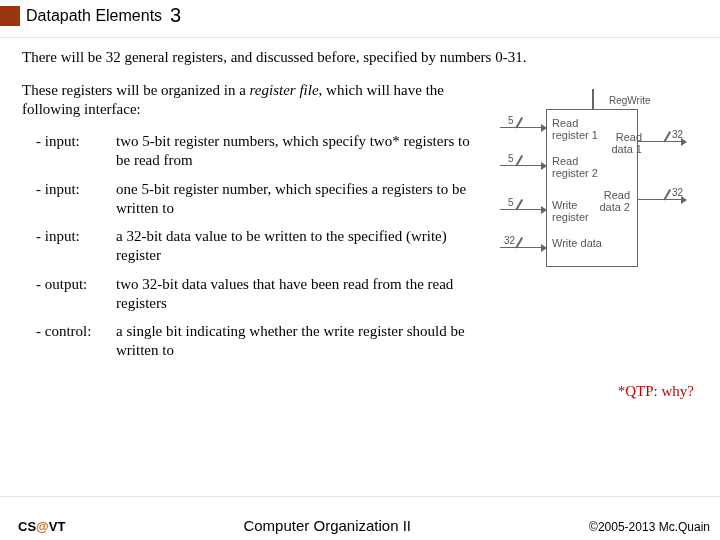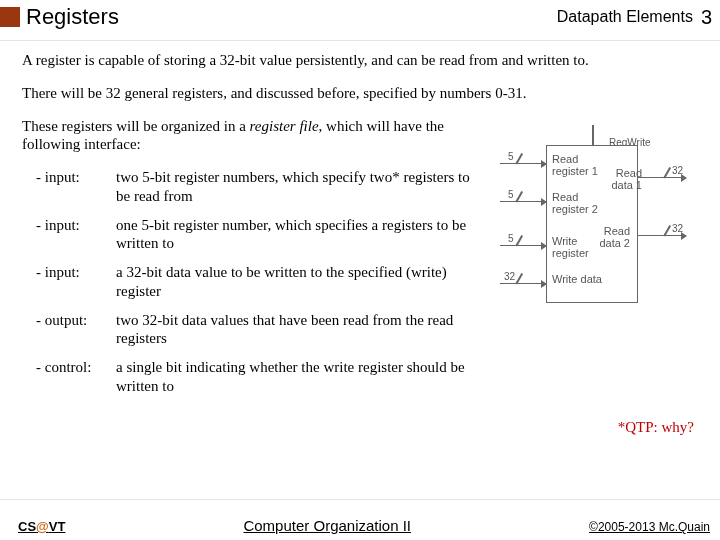--- a/index.html
+++ b/index.html
@@ -51,21 +51,20 @@
   .qtp {
     text-align: right; color: #c00000;
     margin-top: 13px; padding-right: 4px;
     font-size: 15px;
   }
   .footer {
     position: absolute; bottom: 6px; left: 0; right: 0;
     display: flex; align-items: baseline;
     padding: 0 10px 0 18px;
     font-family: Arial, Helvetica, sans-serif;
-    text-decoration: underline;
   }
   .footer-left { font-size: 13px; font-weight: bold; }
   .footer-left .at { color: #c96a1e; font-weight: bold; }
   .footer-center {
     flex: 1; text-align: center;
     font-size: 15px; font-weight: 400;
   }
   .footer-right { font-size: 12px; }
   
   .diagram { width: 204px; height: 190px; position: relative; font-family: Arial, sans-serif; font-size: 11px; color:#555; }
@@ -89,27 +88,25 @@
   }
   .buslabel { position: absolute; font-size: 10px; color:#555; }
   .portlabel { position: absolute; font-size: 11px; color:#555; line-height: 1.1; }
   .topwire { position: absolute; background:#666; width:1.5px; }
 </style>
 </head>
 <body>
 
 <div class="header">
   <div class="header-box"></div>
-  <div class="header-title">Registers</div>
   <div class="header-sub">Datapath Elements</div>
   <div class="header-num">3</div>
 </div>
 
 <div class="body">
-  <p class="para">A register is capable of storing a 32-bit value persistently, and can be read from and written to.</p>
   <p class="para">There will be 32 general registers, and discussed before, specified by numbers 0-31.</p>
 
   <div class="columns">
     <div class="left">
       <p class="para">
         <span>These registers will be organized in a </span><span class="italic">register file</span><span>, which will have the following interface:</span>
       </p>
       <div class="deflist">
         <div class="defrow">
           <div class="defkey">-  input:</div>
@@ -130,21 +127,21 @@
         <div class="defrow">
           <div class="defkey">-  control:</div>
           <div class="defval">a single bit indicating whether the write register should be written to</div>
         </div>
       </div>
     </div>
 
     <div class="right">
       <div class="diagram">
         <div class="topwire" style="left:98px; top:8px; height:20px;"></div>
-        <div class="buslabel" style="left:108px; top:20px;padding-left:7px;">RegWrite</div>
+        <div class="buslabel" style="left:108px; top:14px;padding-left:7px;">RegWrite</div>
         <div class="regbox"></div>
 
         <div class="wire arrowR" style="left:6px; top:46px; width:46px;"></div>
         <div class="slash" style="left:22px; top:46px;"></div>
         <div class="buslabel" style="left:14px; top:34px;">5</div>
         <div class="portlabel" style="left:58px; top:36px; width:60px;">Read register 1</div>
 
         <div class="wire arrowR" style="left:6px; top:84px; width:46px;"></div>
         <div class="slash" style="left:22px; top:84px;"></div>
         <div class="buslabel" style="left:14px; top:72px;">5</div>

